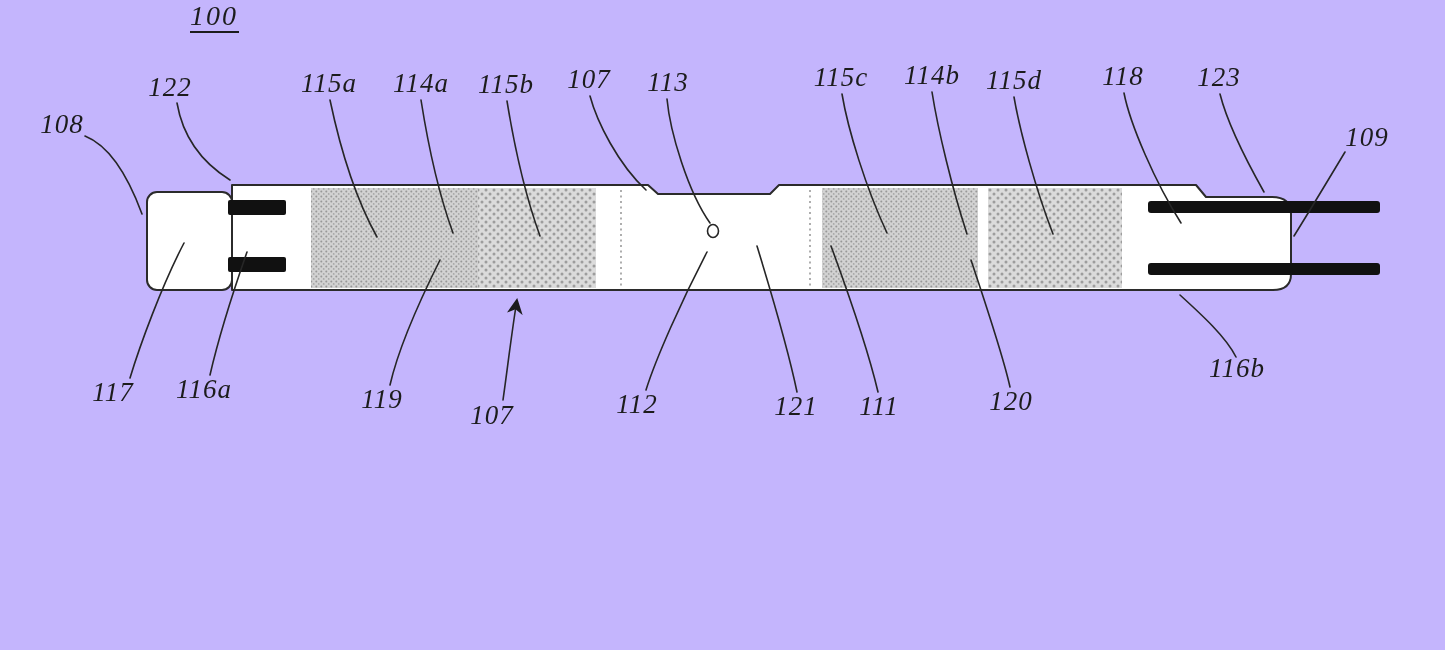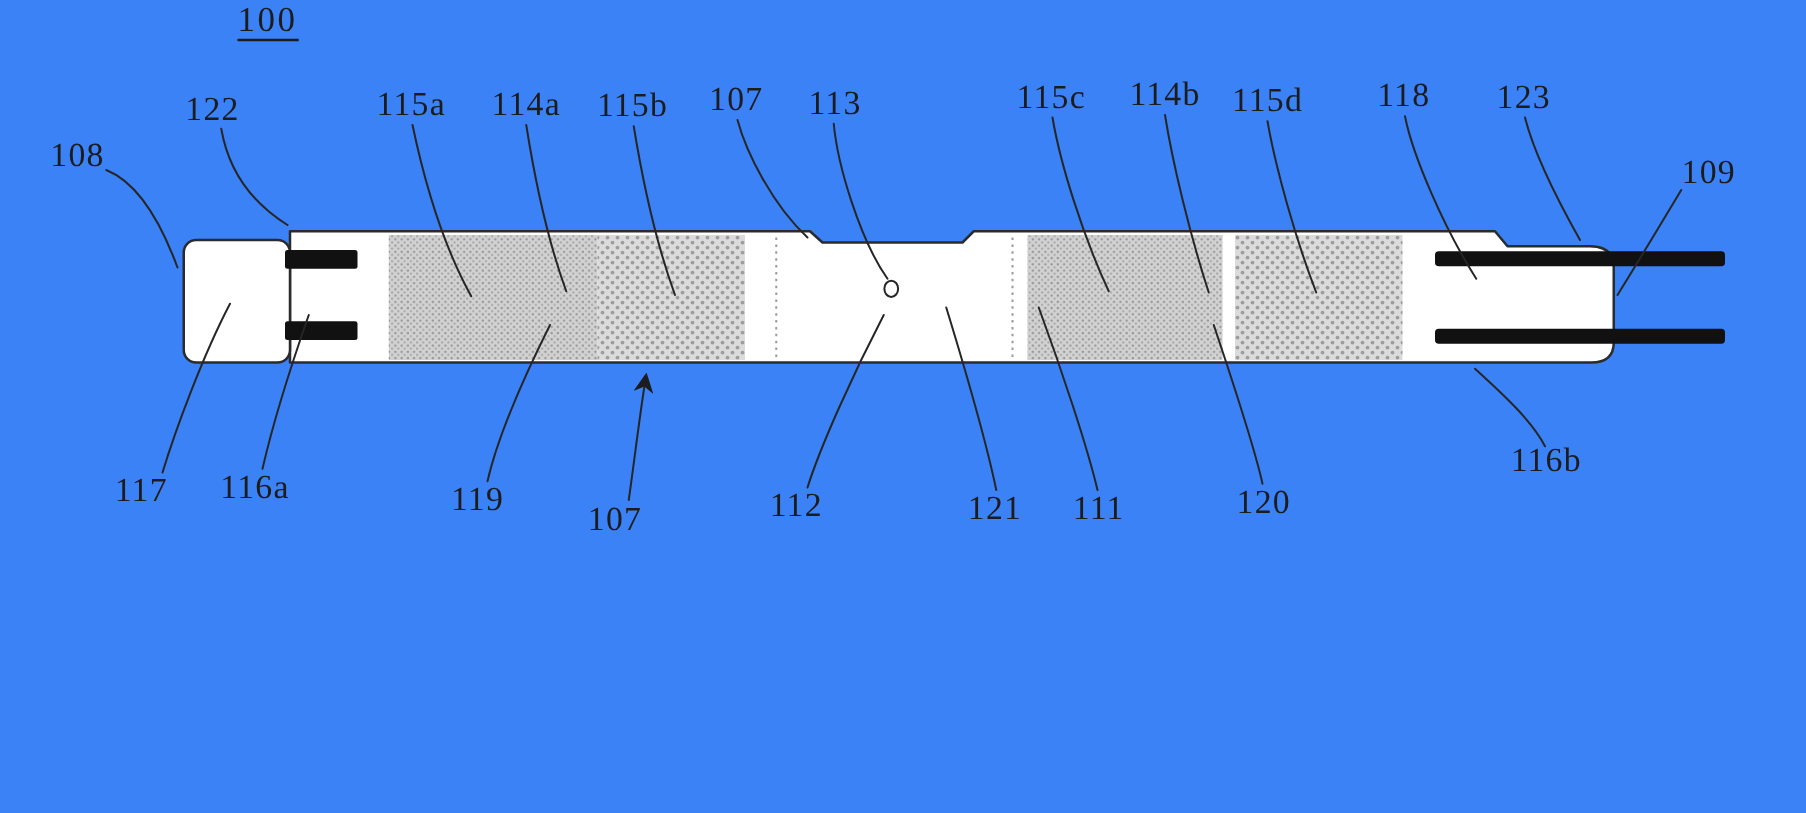--- a/index.html
+++ b/index.html
@@ -4,22 +4,23 @@
 <style>
   html, body {
     margin: 0;
     padding: 0;
     background: #ffffff;
   }
   .stage {
     position: relative;
     width: 1445px;
     height: 650px;
-    background: #3b82f6;
+    background: #c4b5fd;
     overflow: hidden;
+    font-style: italic;
   }
   svg { display: block; }
   .lbl {
     font-family: "Liberation Serif", "DejaVu Serif", serif;
     font-size: 27px;
     fill: #1c1c1c;
     letter-spacing: 1px;
   }
   .fig-num {
     font-family: "Liberation Serif", "DejaVu Serif", serif;

